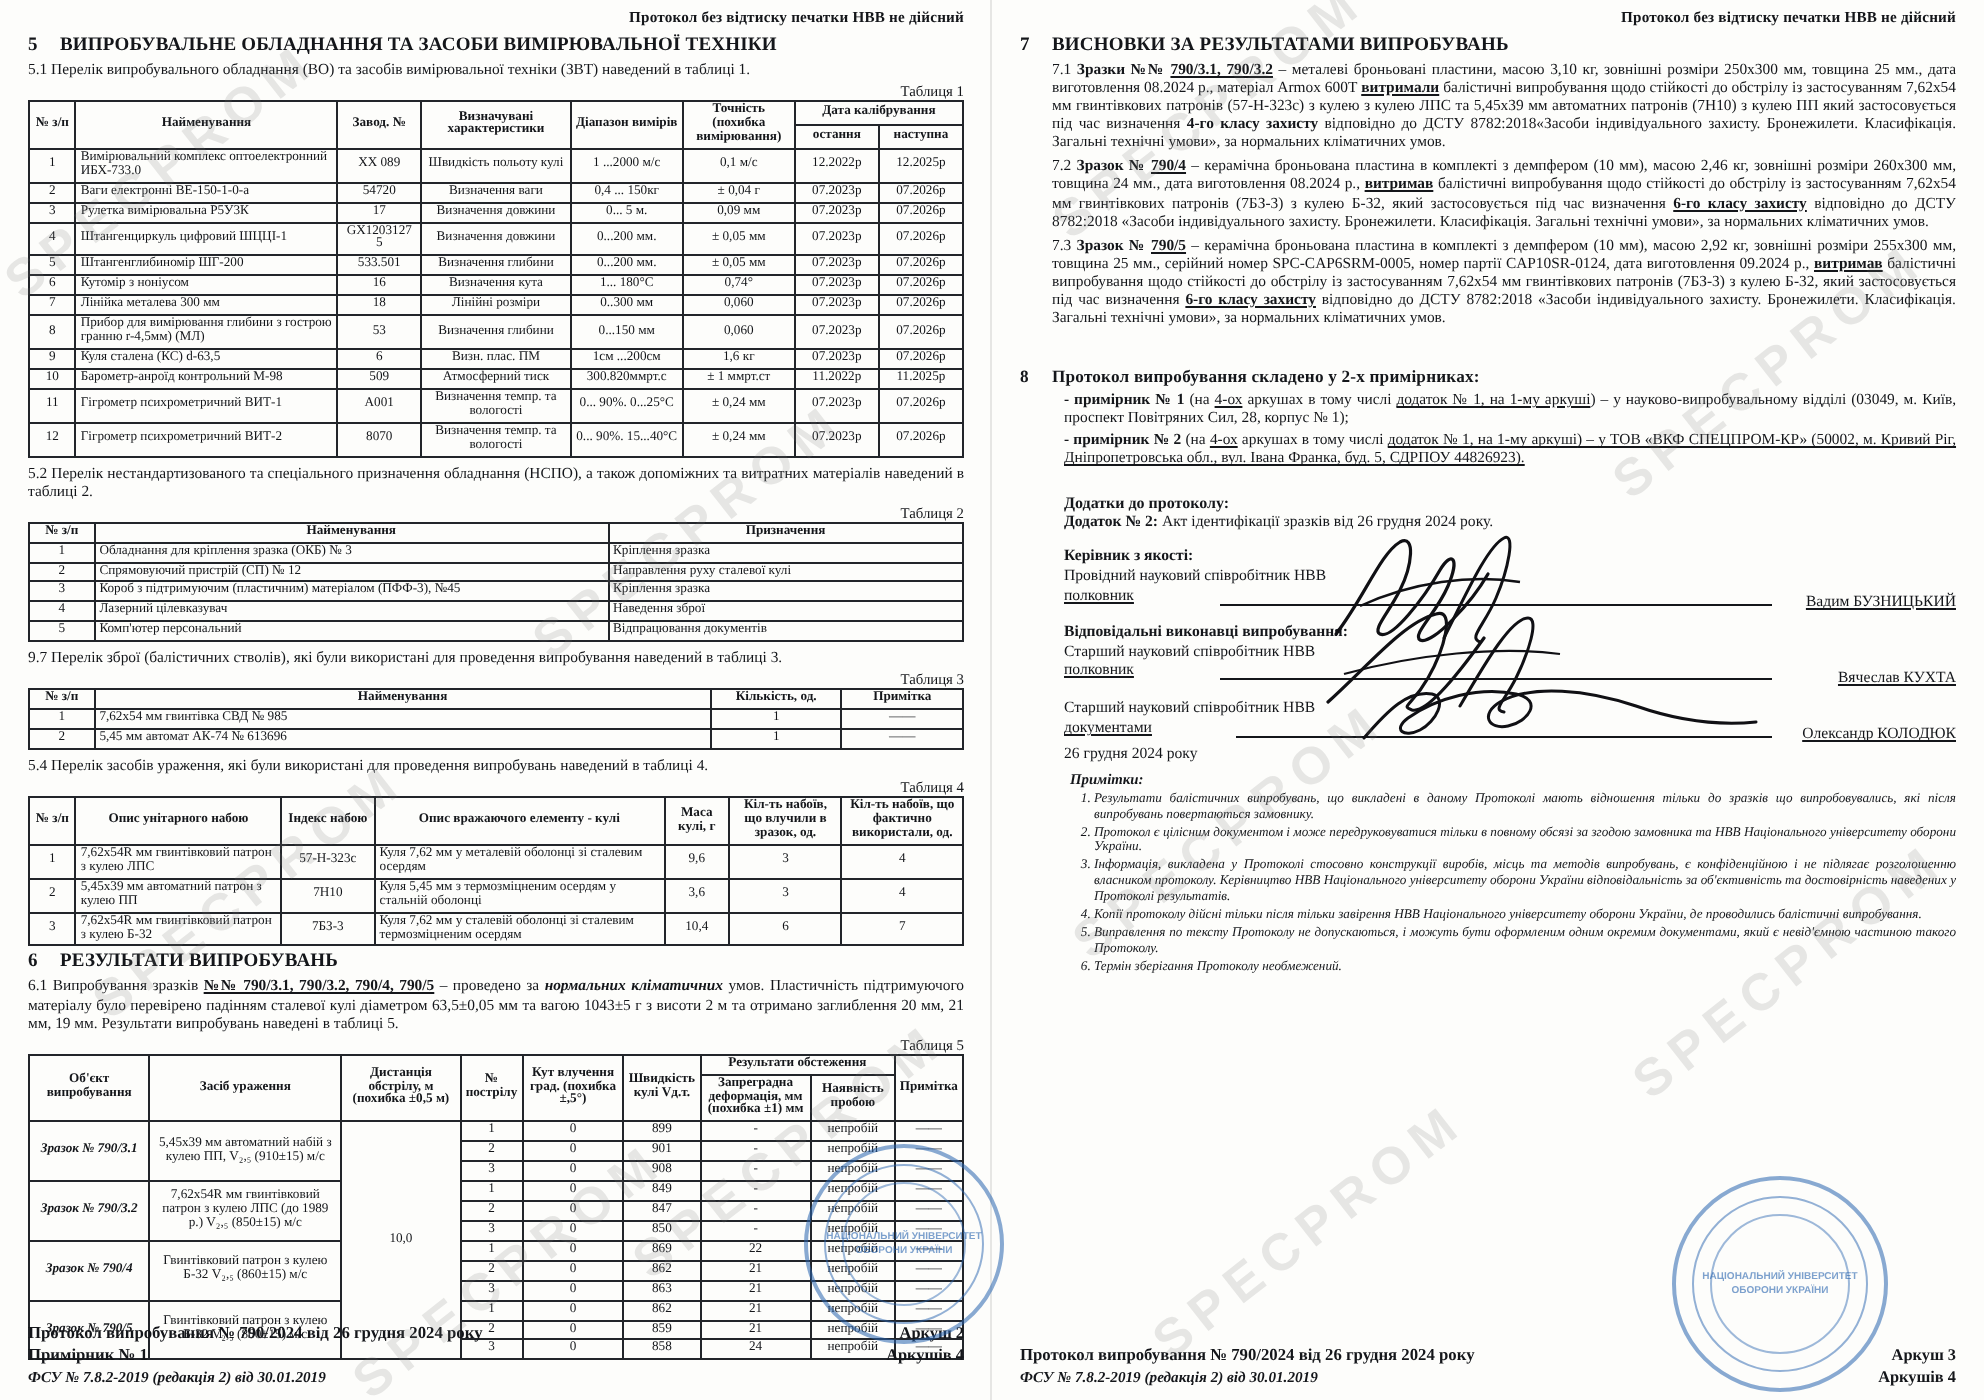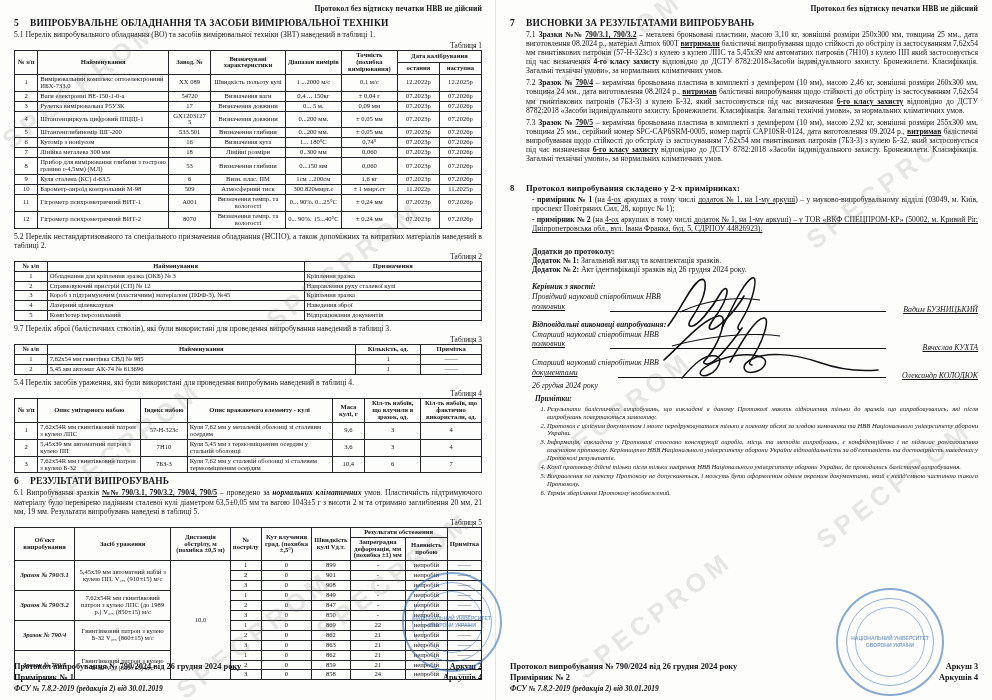--- a/index.html
+++ b/index.html
@@ -43,21 +43,21 @@
   table th,table td{
     border:1px solid #22252a;padding:1px 2px;vertical-align:middle;text-align:center;
   }
   table th{font-weight:bold;}
   td.l{text-align:left;}
   b,strong{font-weight:bold;}
   u{text-decoration:underline;}
   .ital{font-style:italic;}
 
   
-  .sig-block{margin-top:8px;font-size:7.8px;line-height:1.25;font-style:italic;}
+  .sig-block{margin-top:8px;font-size:7.8px;line-height:1.25;}
   .sig-title{font-weight:bold;}
   .sig-row{position:relative;height:13px;}
   .sig-rank{text-decoration:underline;display:inline-block;width:72px;}
   .sig-line{
     position:absolute;left:78px;right:92px;bottom:3px;height:1px;background:#14161a;
   }
   .sig-name{position:absolute;right:0;bottom:0;text-decoration:underline;white-space:nowrap;}
 
   .notes{font-size:6.6px;font-style:italic;line-height:1.2;margin-top:4px;margin-left:25px;}
   .notes ol{margin:1px 0 0 0;padding-left:12px;}
@@ -544,21 +544,20 @@
   <p class="para just" style="padding-left:22px;text-indent:0;margin-bottom:2px">
     <b>- примірник № 1</b><span> (на </span><u>4-ох</u><span> аркушах в тому числі </span><u>додаток № 1, на 1-му аркуші</u><span>) – у науково-випробувальному відділі (03049, м. Київ, проспект Повітряних Сил, 28, корпус № 1);</span>
   </p>
 
   <p class="para just" style="padding-left:22px;text-indent:0">
     <b>- примірник № 2</b><span> (на </span><u>4-ох</u><span> аркушах в тому числі </span><u>додаток № 1, на 1-му аркуші</u><u>) – у ТОВ «ВКФ СПЕЦПРОМ-КР» (50002, м. Кривий Ріг, Дніпропетровська обл., вул. Івана Франка, буд. 5, СДРПОУ 44826923).</u>
   </p>
 
   <div style="margin-top:14px;padding-left:22px">
     <div style="font-size:8px;font-weight:bold">Додатки до протоколу:</div>
-    <div style="font-size:7.8px"><b>Додаток № 1:</b><span> Загальний вигляд та комплектація зразків.</span></div>
     <div style="font-size:7.8px"><b>Додаток № 2:</b><span> Акт ідентифікації зразків від 26 грудня 2024 року.</span></div>
   </div>
 
   <div class="sig-block" style="padding-left:22px;position:relative">
     <div class="sig-title">Керівник з якості:</div>
     <div>Провідний  науковий співробітник НВВ</div>
     <div class="sig-row">
       <span class="sig-rank">полковник</span>
       <span class="sig-line"></span>
       <span class="sig-name">Вадим БУЗНИЦЬКИЙ</span>
@@ -602,21 +601,20 @@
         <li>Протокол є цілісним документом і може передруковуватися тільки в повному обсязі за згодою замовника та НВВ Національного університету оборони України.</li>
         <li>Інформація, викладена у Протоколі стосовно конструкції виробів, місць та методів випробувань, є конфіденційною і не підлягає розголошенню власником протоколу. Керівництво НВВ Національного університету оборони України відповідальність за об'єктивність та достовірність наведених у Протоколі результатів.</li>
         <li>Копії протоколу дійсні тільки після тільки завірення НВВ Національного університету оборони України, де проводились балістичні випробування.</li>
         <li>Виправлення по тексту Протоколу не допускаються, і можуть бути оформленим одним окремим документами, який є невід'ємною частиною такого Протоколу.</li>
         <li>Термін зберігання Протоколу необмежений.</li>
       </ol>
   </div>
 
   <div class="footer">
     <div class="f1">Протокол випробування № 790/2024 від 26 грудня 2024 року</div>
-    <div class="f2">Примірник № 2</div>
     <div class="f3">ФСУ № 7.8.2-2019 (редакція 2) від 30.01.2019</div>
     <div class="sheets">
       <div>Аркуш 3</div>
       <div>Аркушів 4</div>
     </div>
   </div>
 </div>
 
 <div class="divider"></div>
 

